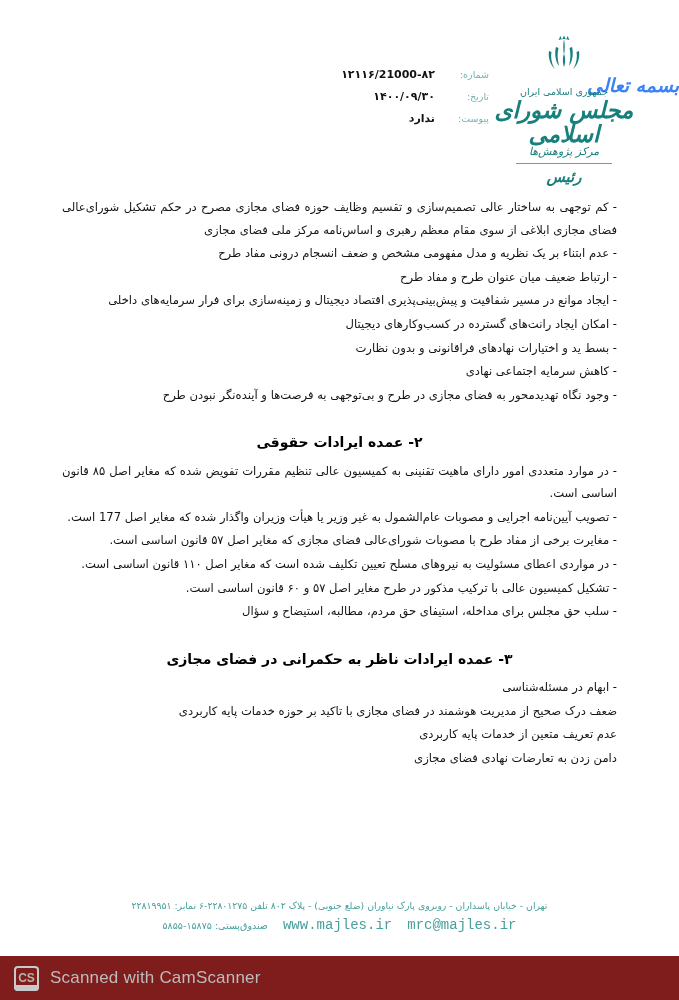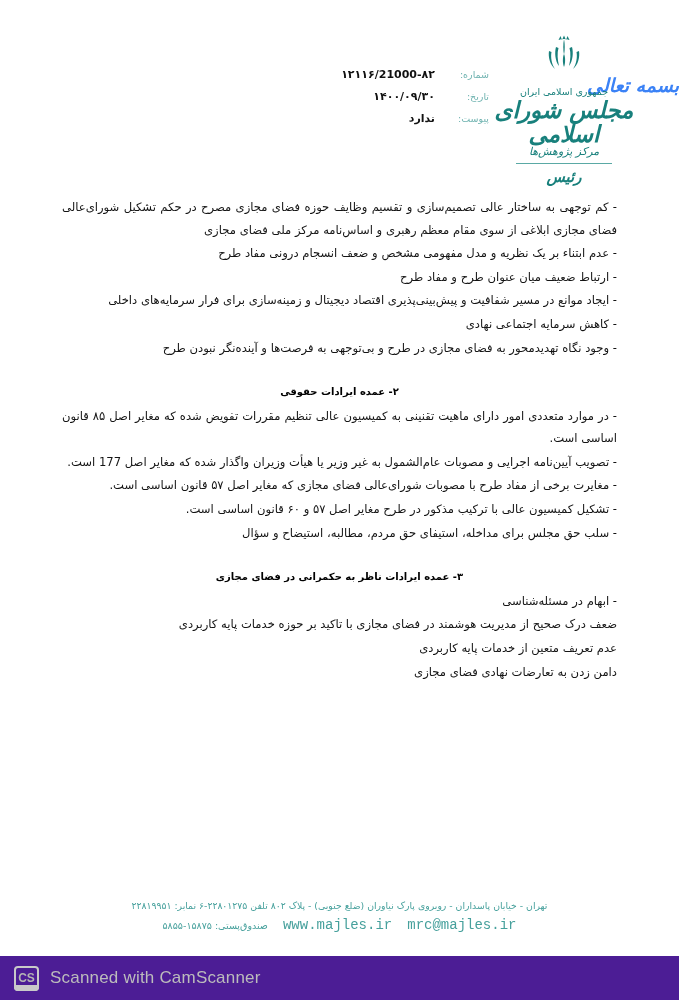--- a/index.html
+++ b/index.html
@@ -135,21 +135,21 @@
   .para {
     margin: 0 0 1px 0;
     text-align: justify;
     text-align-last: right;
   }
   .para.two-line {
     text-align: justify;
   }
   .section-head {
     margin: 23px 0 3px 0;
-    font-size: 10px;
+    font-size: 14px;
     font-weight: 700;
     text-align: center;
     color: #000000;
   }
 
   
   .footer {
     position: absolute;
     bottom: 62px;
     left: 0;
@@ -178,21 +178,21 @@
   }
   .footer-sep { display: inline-block; width: 9px; }
 
   
   .watermark {
     position: absolute;
     left: 0;
     bottom: 0;
     width: 679px;
     height: 44px;
-    background: #4c1d95;
+    background: #7f1d1d;
     display: flex;
     align-items: center;
     direction: ltr;
     padding-left: 14px;
     box-sizing: border-box;
   }
   .cs-badge {
     width: 25px;
     height: 25px;
     border: 2.2px solid #c9c9c9;
@@ -268,27 +268,30 @@
       <span class="meta-value">ندارد</span>
     </div>
   </div>
 
   <div class="body">
 
     <p class="para two-line">- کم توجهی به ساختار عالی تصمیم‌سازی و تقسیم وظایف حوزه فضای مجازی مصرح در حکم تشکیل شورای‌عالی فضای مجازی ابلاغی از سوی مقام معظم رهبری و اساس‌نامه مرکز ملی فضای مجازی</p>
     <p class="para">- عدم ابتناء بر یک نظریه و مدل مفهومی مشخص و ضعف انسجام درونی مفاد طرح</p>
     <p class="para">- ارتباط ضعیف میان عنوان طرح و مفاد طرح</p>
     <p class="para">- ایجاد موانع در مسیر شفافیت و پیش‌بینی‌پذیری اقتصاد دیجیتال و زمینه‌سازی برای فرار سرمایه‌های داخلی</p>
+    <p class="para">- امکان ایجاد رانت‌های گسترده در کسب‌وکارهای دیجیتال</p>
+    <p class="para">- بسط ید و اختیارات نهادهای فراقانونی و بدون نظارت</p>
     <p class="para">- کاهش سرمایه اجتماعی نهادی</p>
     <p class="para">- وجود نگاه تهدیدمحور به فضای مجازی در طرح و بی‌توجهی به فرصت‌ها و آینده‌نگر نبودن طرح</p>
 
     <h2 class="section-head">۲- عمده ایرادات حقوقی</h2>
     <p class="para two-line">- در موارد متعددی امور دارای ماهیت تقنینی به کمیسیون عالی تنظیم مقررات تفویض شده که مغایر اصل ۸۵ قانون اساسی است.</p>
     <p class="para two-line">- تصویب آیین‌نامه اجرایی و مصوبات عام‌الشمول به غیر وزیر یا هیأت وزیران واگذار شده که مغایر اصل 177 است.</p>
     <p class="para">- مغایرت برخی از مفاد طرح با مصوبات شورای‌عالی فضای مجازی که مغایر اصل ۵۷ قانون اساسی است.</p>
+    <p class="para two-line">- در مواردی اعطای مسئولیت به نیروهای مسلح تعیین تکلیف شده است که مغایر اصل ۱۱۰ قانون اساسی است.</p>
     <p class="para">- تشکیل کمیسیون عالی با ترکیب مذکور در طرح مغایر اصل ۵۷ و ۶۰ قانون اساسی است.</p>
     <p class="para">- سلب حق مجلس برای مداخله، استیفای حق مردم، مطالبه، استیضاح و سؤال</p>
 
     <h2 class="section-head">۳- عمده ایرادات ناظر به حکمرانی در فضای مجازی</h2>
     <p class="para">- ابهام در مسئله‌شناسی</p>
     <p class="para">ضعف درک صحیح از مدیریت هوشمند در فضای مجازی با تاکید بر حوزه خدمات پایه کاربردی</p>
     <p class="para">عدم تعریف متعین از خدمات پایه کاربردی</p>
     <p class="para">دامن زدن به تعارضات نهادی فضای مجازی</p>
 
   </div>

